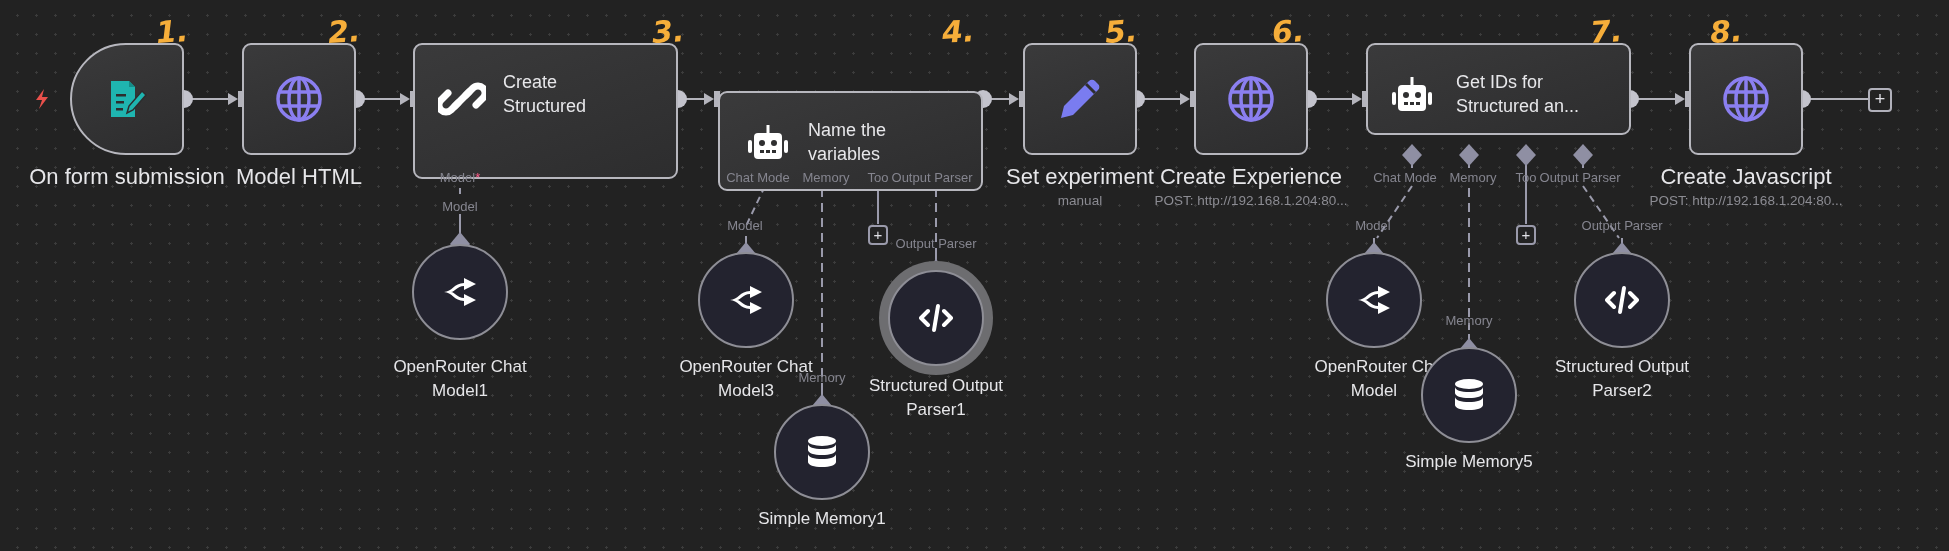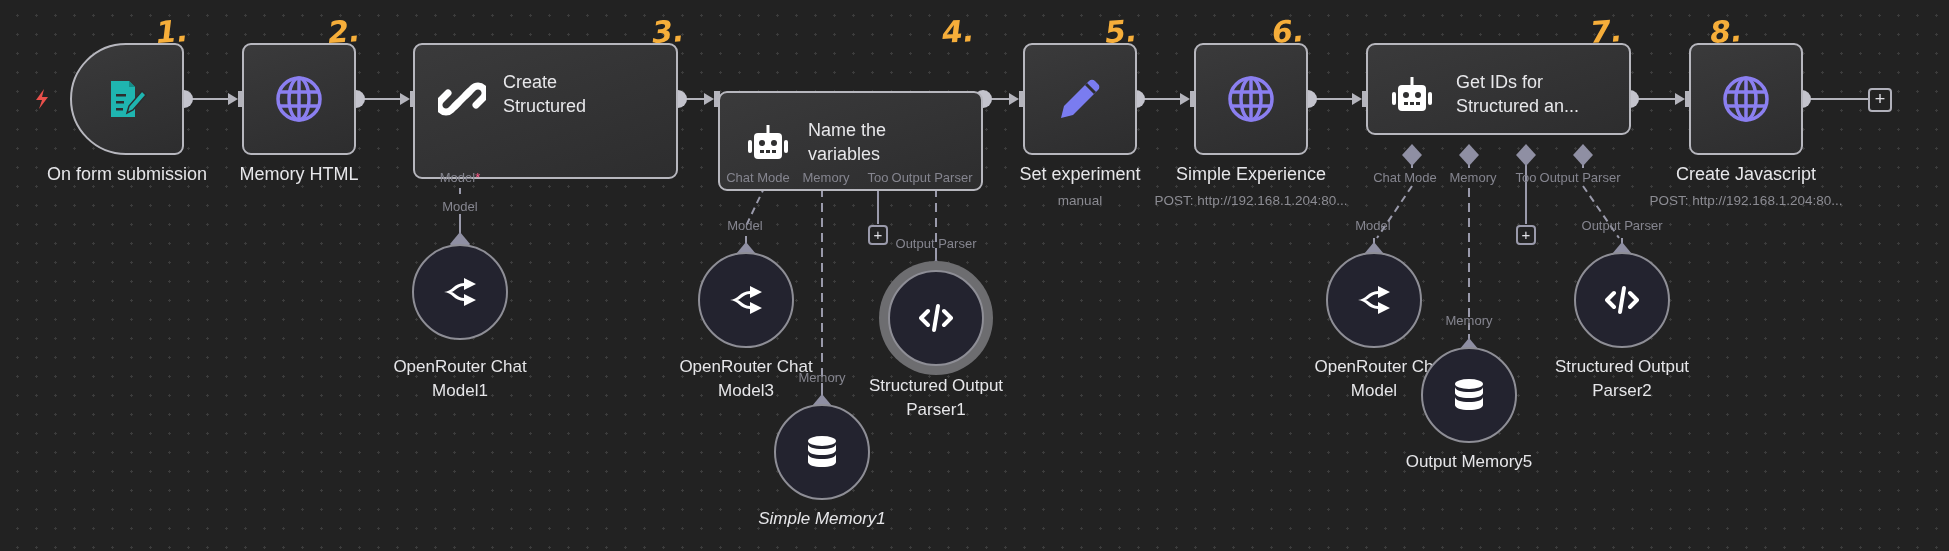--- a/index.html
+++ b/index.html
@@ -3,21 +3,21 @@
 <meta charset="utf-8">
 <style>
   html,body{margin:0;padding:0;}
   body{width:1949px;height:551px;overflow:hidden;background:#222222;position:relative;font-family:"Liberation Sans","DejaVu Sans",sans-serif;}
   .grid{position:absolute;inset:0;background-image:radial-gradient(circle,#3c3c3c 1px,transparent 1.3px);background-size:19px 19px;background-position:8px 6px;}
   svg.wires{position:absolute;left:0;top:0;}
   .node{position:absolute;box-sizing:border-box;background:linear-gradient(160deg,#3a3a3b,#2d2d2e);border:2px solid #b7b7be;border-radius:9px;}
   .node.trigger{border-radius:56px 9px 9px 56px;}
   .node .icon{position:absolute;display:flex;align-items:center;justify-content:center;}
   .node .wide-text{position:absolute;left:88px;top:25px;color:#e7e7ea;font-size:18px;line-height:24px;}
-  .title{position:absolute;color:#e6e6e9;font-size:18px;text-align:center;white-space:nowrap;transform:translateX(-50%);}
+  .title{position:absolute;color:#e6e6e9;font-size:22px;text-align:center;white-space:nowrap;transform:translateX(-50%);}
   .sub{position:absolute;color:#8c8c93;font-size:13.5px;text-align:center;white-space:nowrap;transform:translateX(-50%);}
   .plabel{position:absolute;color:#85858f;font-size:13px;white-space:nowrap;transform:translateX(-50%);}
   .star{color:#ff5c8a;}
   .num{position:absolute;color:#f6ae3a;font-family:"DejaVu Sans",sans-serif;font-size:30px;font-weight:bold;font-style:italic;transform:rotate(-4deg);}
   .sub-node{position:absolute;box-sizing:border-box;width:96px;height:96px;border-radius:50%;background:#23232f;border:2px solid #8e8e96;display:flex;align-items:center;justify-content:center;transform:translate(-50%,-50%);}
   .sub-node.ring{box-shadow:0 0 0 9px #6d6d70;}
   .sub-title{position:absolute;color:#e6e6e9;font-size:17px;text-align:center;line-height:24px;transform:translateX(-50%);white-space:nowrap;}
   .bolt{position:absolute;left:33px;top:88px;}
   .addbox{position:absolute;box-sizing:border-box;width:24px;height:24px;border:2px solid #b1b1bb;border-radius:4px;color:#e0e0e6;font-size:18px;line-height:19px;text-align:center;transform:translate(-50%,-50%);background:#232323;}
   .addbox.small{width:20px;height:20px;font-size:15px;line-height:16px;border-color:#9a9aab;}
@@ -138,21 +138,21 @@
     <svg width="48" height="48" viewBox="0 0 48 48" fill="none" stroke="#8b7ff0" stroke-width="3.5">
       <circle cx="24" cy="24" r="21"></circle>
         <ellipse cx="24" cy="24" rx="10" ry="21"></ellipse>
         <line x1="3" y1="17" x2="45" y2="17"></line>
         <line x1="3" y1="31" x2="45" y2="31"></line>
         <line x1="24" y1="3" x2="24" y2="45"></line>
     </svg>
   </div>
 </div>
 <div class="num" style="left:328px;top:14px;">2.</div>
-<div class="title" style="left:299px;top:164px;">Memory HTML</div>
+<div class="title" style="left:299px;top:164px;">Model HTML</div>
 
 <div class="node" style="left:413px;top:43px;width:265px;height:136px;">
   <div class="icon" style="left:23px;top:30px;width:48px;height:48px;">
     <svg width="48" height="48" viewBox="0 0 48 48" fill="none" stroke="#ffffff" stroke-width="7" stroke-linecap="round">
       <path d="M20 28 L13 35 a7 7 0 0 1 -10 -10 l7 -7"></path>
       <path d="M28 20 L35 13 a7 7 0 0 1 10 10 l-7 7"></path>
       <path d="M17 31 L31 17"></path>
     </svg>
   </div>
   <div class="wide-text">
@@ -209,21 +209,21 @@
     <svg width="48" height="48" viewBox="0 0 48 48" fill="none" stroke="#8b7ff0" stroke-width="3.5">
       <circle cx="24" cy="24" r="21"></circle>
         <ellipse cx="24" cy="24" rx="10" ry="21"></ellipse>
         <line x1="3" y1="17" x2="45" y2="17"></line>
         <line x1="3" y1="31" x2="45" y2="31"></line>
         <line x1="24" y1="3" x2="24" y2="45"></line>
     </svg>
   </div>
 </div>
 <div class="num" style="left:1272px;top:14px;">6.</div>
-<div class="title" style="left:1251px;top:164px;">Simple Experience</div>
+<div class="title" style="left:1251px;top:164px;">Create Experience</div>
 <div class="sub" style="left:1251px;top:193px;">POST: http://192.168.1.204:80...</div>
 
 <div class="node" style="left:1366px;top:43px;width:265px;height:92px;">
   <div class="icon" style="left:20px;top:30px;width:48px;height:48px;">
     <svg width="46" height="44" viewBox="0 0 46 44" fill="#ffffff">
       <rect x="21.5" y="0" width="3" height="8"></rect>
         <rect x="9" y="8" width="28" height="26" rx="4"></rect>
       <rect x="3" y="15" width="4" height="13" rx="2"></rect>
         <rect x="39" y="15" width="4" height="13" rx="2"></rect>
       <circle cx="17" cy="18" r="3" fill="#2f2f30"></circle>
@@ -285,21 +285,21 @@
   </div>
 <div class="plabel" style="left:822px;top:370px;">Memory</div>
 
 <div class="sub-node" style="left:822px;top:452px;">
   <svg width="30" height="34" viewBox="0 0 30 34" fill="#fff">
       <ellipse cx="15" cy="6" rx="14" ry="5"></ellipse>
       <path d="M1 9 v6 c0 3 6 5 14 5 s14 -2 14 -5 v-6 c0 3 -6 5 -14 5 s-14 -2 -14 -5 z"></path>
       <path d="M1 19 v8 c0 3 6 5 14 5 s14 -2 14 -5 v-8 c0 3 -6 5 -14 5 s-14 -2 -14 -5 z"></path>
     </svg>
 </div>
-<div class="sub-title" style="left:822px;top:507px;font-style:italic;">Simple Memory1</div>
+<div class="sub-title" style="left:822px;top:507px;">Simple Memory1</div>
 
 <div class="sub-node ring" style="left:936px;top:318px;">
   <svg width="34" height="30" viewBox="0 0 34 30" fill="none" stroke="#fff" stroke-width="4" stroke-linecap="round" stroke-linejoin="round">
       <path d="M9 8 L2 15 L9 22"></path>
       <path d="M25 8 L32 15 L25 22"></path>
       <path d="M19 3 L15 27"></path>
     </svg>
 </div>
 <div class="sub-title" style="left:936px;top:374px;">
     <div>Structured Output</div>
@@ -317,21 +317,21 @@
   </div>
 <div class="plabel" style="left:1469px;top:313px;">Memory</div>
 
 <div class="sub-node" style="left:1469px;top:395px;">
   <svg width="30" height="34" viewBox="0 0 30 34" fill="#fff">
       <ellipse cx="15" cy="6" rx="14" ry="5"></ellipse>
       <path d="M1 9 v6 c0 3 6 5 14 5 s14 -2 14 -5 v-6 c0 3 -6 5 -14 5 s-14 -2 -14 -5 z"></path>
       <path d="M1 19 v8 c0 3 6 5 14 5 s14 -2 14 -5 v-8 c0 3 -6 5 -14 5 s-14 -2 -14 -5 z"></path>
     </svg>
 </div>
-<div class="sub-title" style="left:1469px;top:450px;">Output Memory5</div>
+<div class="sub-title" style="left:1469px;top:450px;">Simple Memory5</div>
 
 <div class="sub-node" style="left:1622px;top:300px;">
   <svg width="34" height="30" viewBox="0 0 34 30" fill="none" stroke="#fff" stroke-width="4" stroke-linecap="round" stroke-linejoin="round">
       <path d="M9 8 L2 15 L9 22"></path>
       <path d="M25 8 L32 15 L25 22"></path>
       <path d="M19 3 L15 27"></path>
     </svg>
 </div>
 <div class="sub-title" style="left:1622px;top:355px;">
     <div>Structured Output</div>

